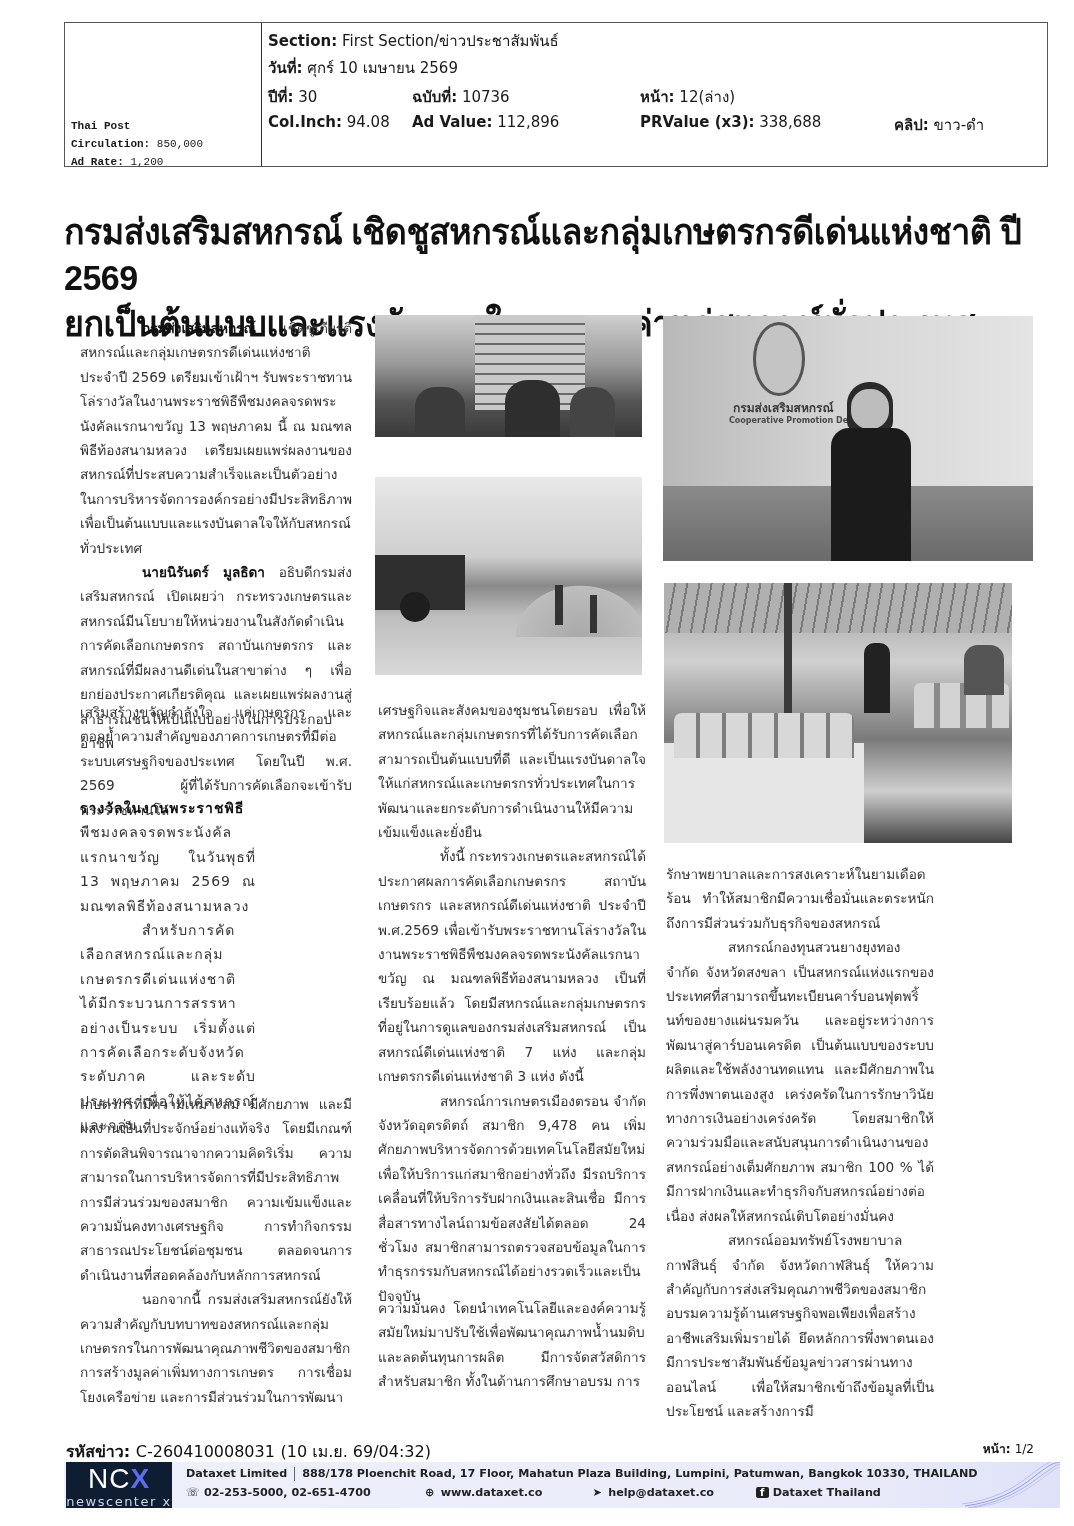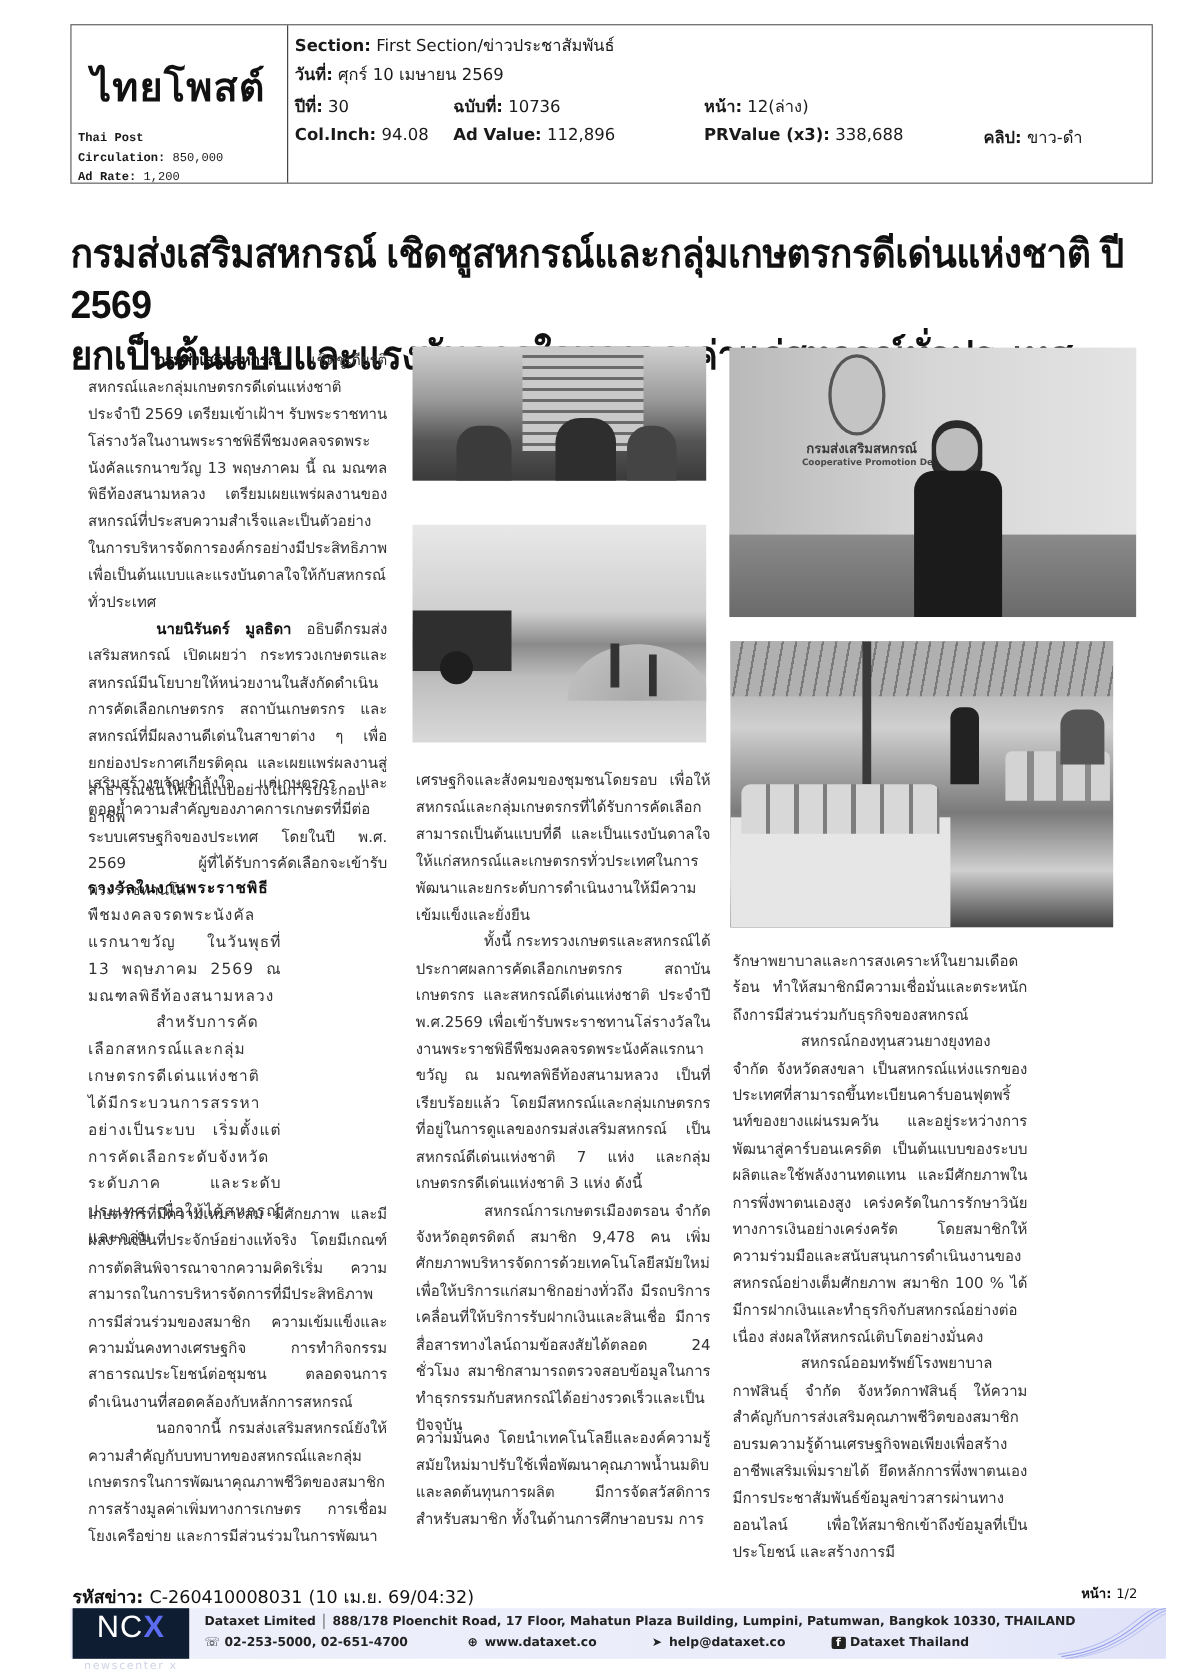--- a/index.html
+++ b/index.html
@@ -55,32 +55,31 @@
   
   .code { position: absolute; left: 66px; top: 1439px; font-size: 16px; font-weight: bold; color: #111; }
   .code span.v { font-weight: normal; }
   .pg { position: absolute; right: 40px; top: 1439px; font-size: 12px; font-weight: bold; color: #111; }
   .band { position: absolute; left: 64px; top: 1462px; width: 996px; height: 46px;
           background: linear-gradient(90deg,#eef0fb 0%,#e9ebfa 80%,#dfe2f8 100%); }
   .ncx { position: absolute; left: 66px; top: 1462px; width: 106px; height: 46px; background: #0f1d33;
          color: #fff; text-align: center; }
   .ncx .big { font-family: "Liberation Sans", sans-serif; font-size: 28px; line-height: 30px; letter-spacing: 1px; margin-top: 2px; }
   .ncx .big .x { color: #5b6cf0; font-weight: bold; }
-  .ncx .small { font-size: 10px; letter-spacing: 1.5px; color: #cfd4e6; margin-top: 15px; }
+  .ncx .small { font-size: 13px; letter-spacing: 1.5px; color: #cfd4e6; }
   .finfo { position: absolute; left: 186px; font-size: 11.2px; color: #222; white-space: nowrap; font-weight: bold; }
   .finfo .sep { display: inline-block; width: 1px; height: 14px; background: #666; vertical-align: middle; margin: 0 7px; }
   .ficon { display: inline-block; width: 14px; text-align: center; margin-right: 4px; color: #222; }
   .wave { position: absolute; left: 960px; top: 1462px; width: 100px; height: 46px; }
 </style>
 </head>
 <body>
 
 <div class="hdr">
   <div class="hdr-left">
-    <div class="logo">ไทยโพสต์</div>
     <div class="pub-meta">
       <div><b>Thai Post</b></div>
       <div><b>Circulation:</b> <span>850,000</span></div>
       <div><b>Ad Rate:</b> <span>1,200</span></div>
     </div>
   </div>
   <div class="hdr-right">
     <div class="hrow" style="top:6px">
       <b>Section:</b> <span>First Section/ข่าวประชาสัมพันธ์</span>
     </div>

